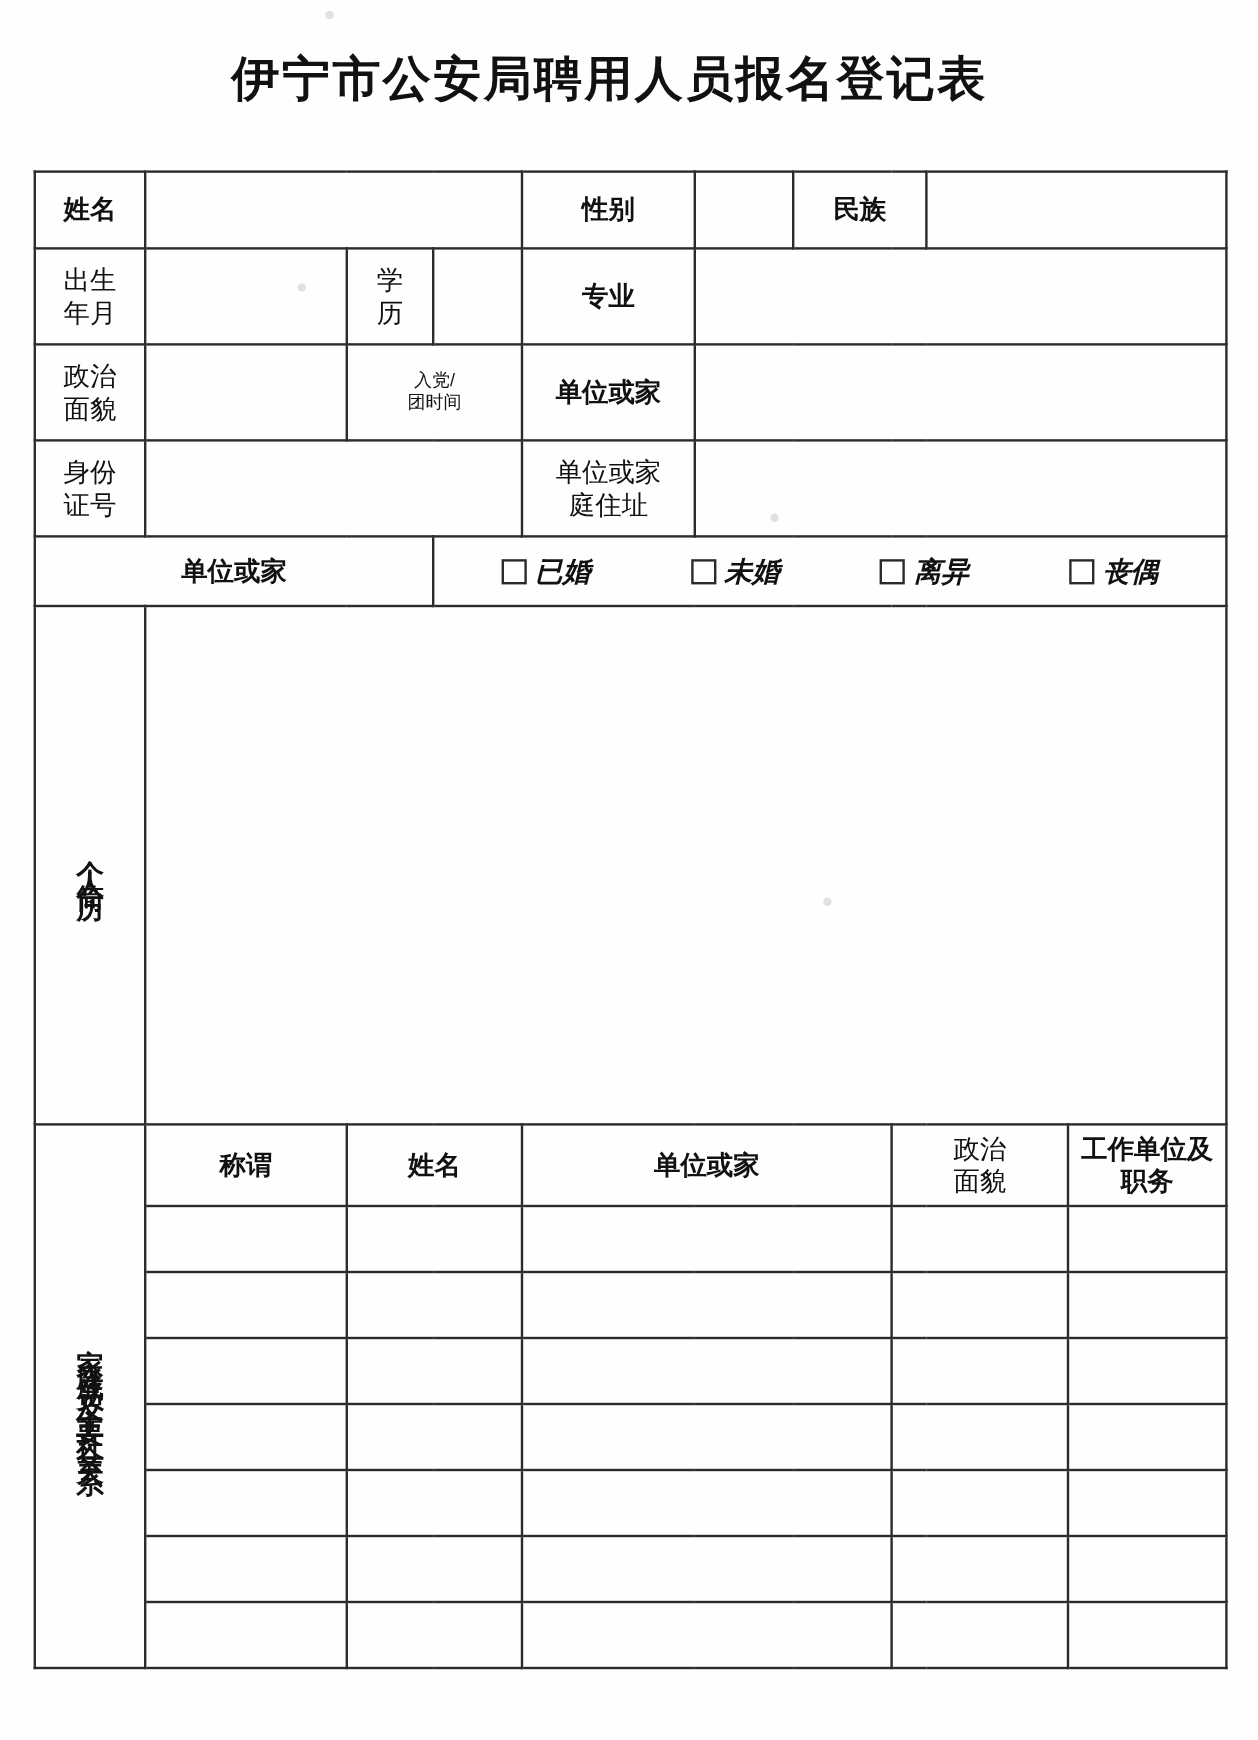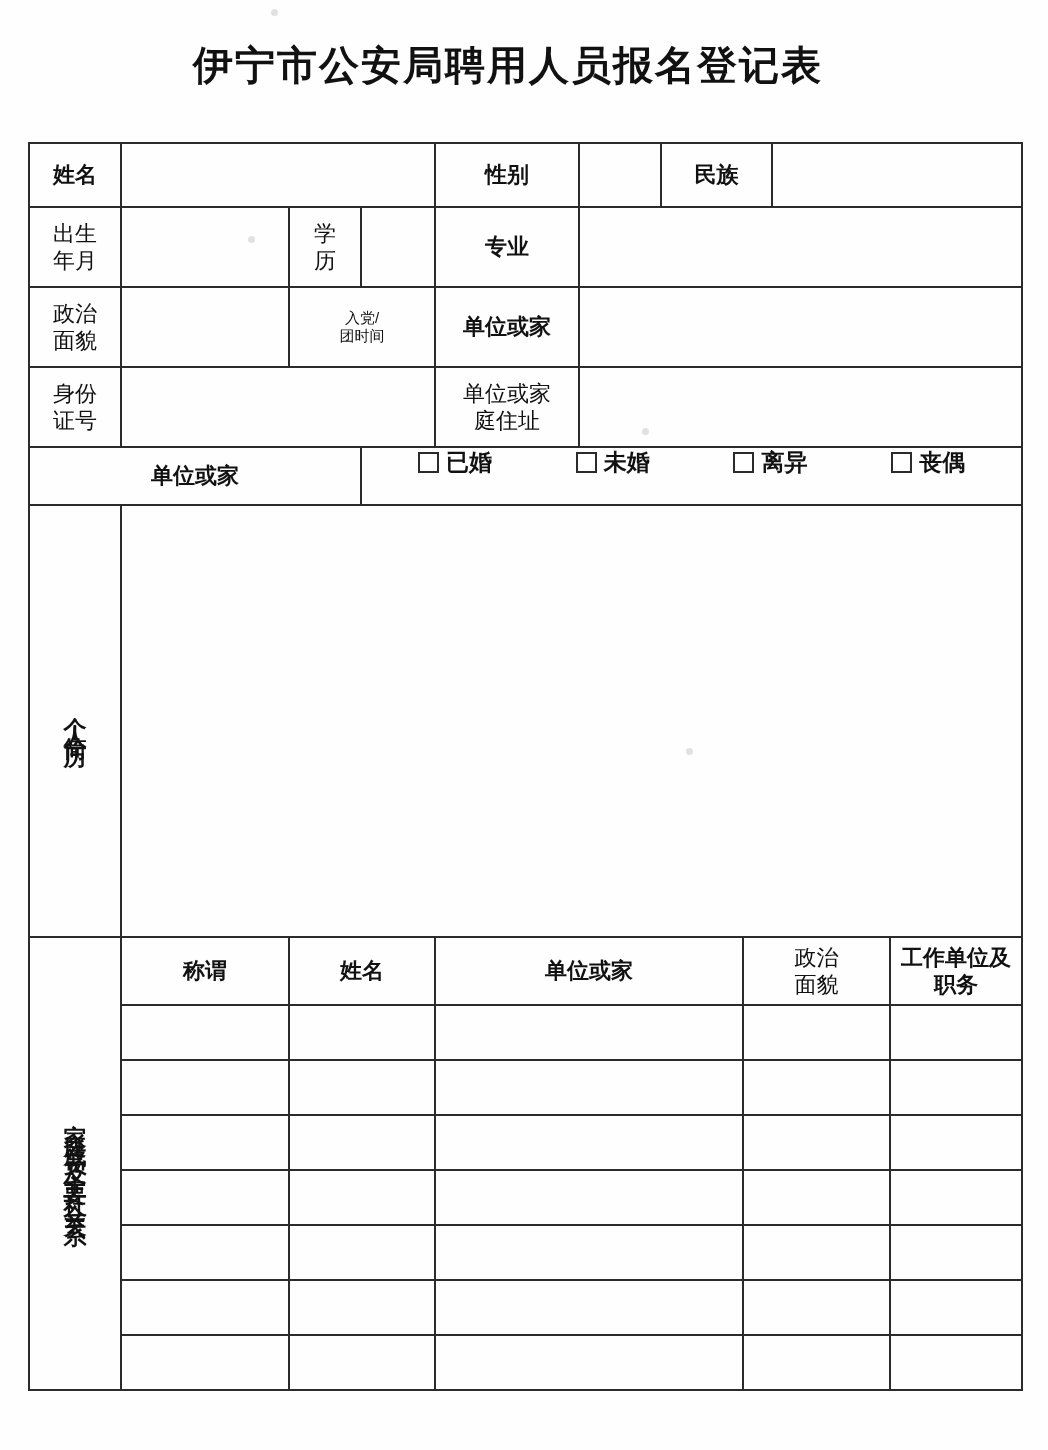--- a/index.html
+++ b/index.html
@@ -55,24 +55,25 @@
   .lbl-small {
     font-size: 15px;
     font-weight: normal;
     line-height: 1.2;
   }
   .h-row td { height: 62px; }
   .h-row2 td { height: 78px; }
   .marital td { height: 56px; }
   .marital-opts {
     display: flex;
-    align-items: flex-start;
+    align-items: center;
     justify-content: space-around;
     height: 100%;
     padding: 0 14px;
+    font-style: italic;
   }
   .chk {
     display: inline-flex;
     align-items: center;
     gap: 7px;
     font-size: 23px;
     font-weight: bold;
   }
   .box {
     display: inline-block;

